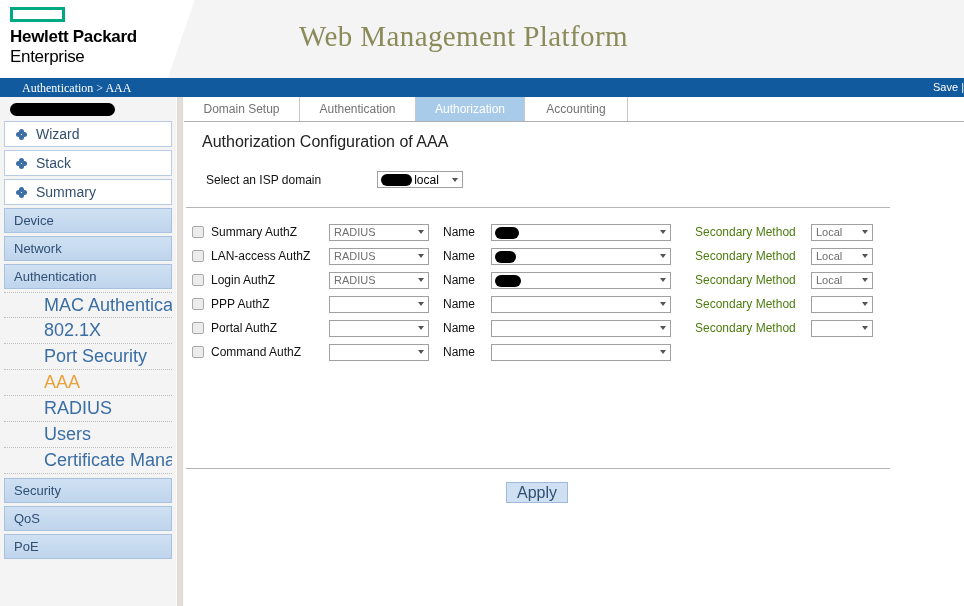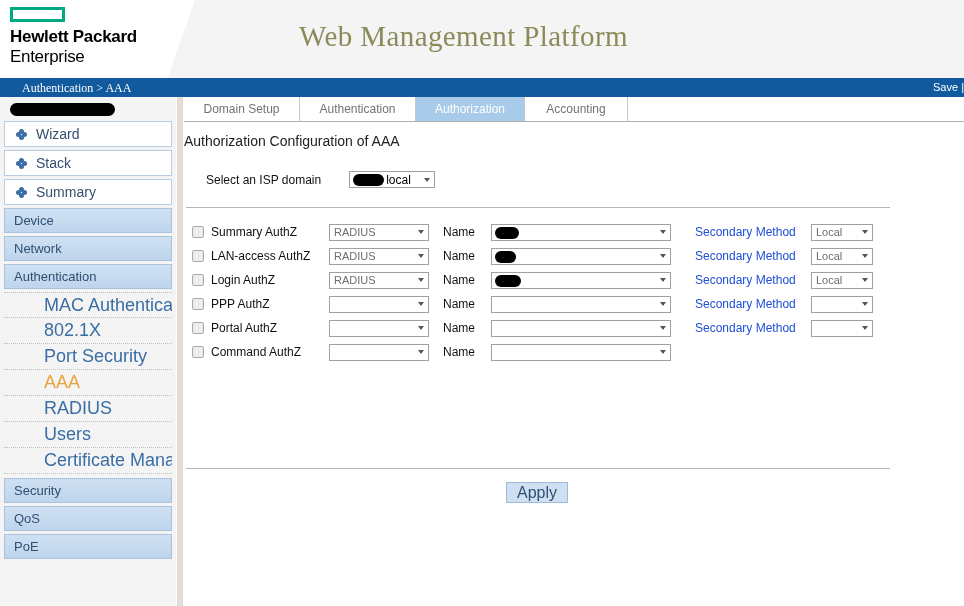--- a/index.html
+++ b/index.html
@@ -235,32 +235,33 @@
   .tab.w2 { width: 116px; }
   .tab.w3 { width: 109px; }
   .tab.w4 { width: 103px; }
   .tab.active {
     background: #a8cbea;
     color: #ffffff;
   }
 
   .page-title {
     position: absolute;
-    left: 0px;
+    left: 18px;
     top: 36px;
-    font-size: 14px;
+    font-size: 16px;
     color: #222;
   }
 
   .isp-row {
     position: absolute;
     left: 22px;
     top: 74px;
     display: flex;
     align-items: center;
+    gap: 28px;
   }
   .isp-label {
     font-size: 12px;
     color: #111;
     margin-right: 28px;
   }
   .sel {
     position: relative;
     box-sizing: border-box;
     border: 1px solid #a0a0a0;
@@ -340,21 +341,21 @@
   .namelabel {
     font-size: 12px;
     color: #111;
     width: 48px;
     margin-left: 14px;
     flex: none;
   }
   .sel.name { width: 180px; flex: none; position: relative; }
   .secmethod-label {
     font-size: 12px;
-    color: #1d4ed8;
+    color: #4d7c0f;
     width: 116px;
     margin-left: 24px;
     flex: none;
   }
   .sel.secondary { width: 62px; flex: none; }
 
   .apply-wrap {
     position: absolute;
     left: 0px;
     top: 385px;

